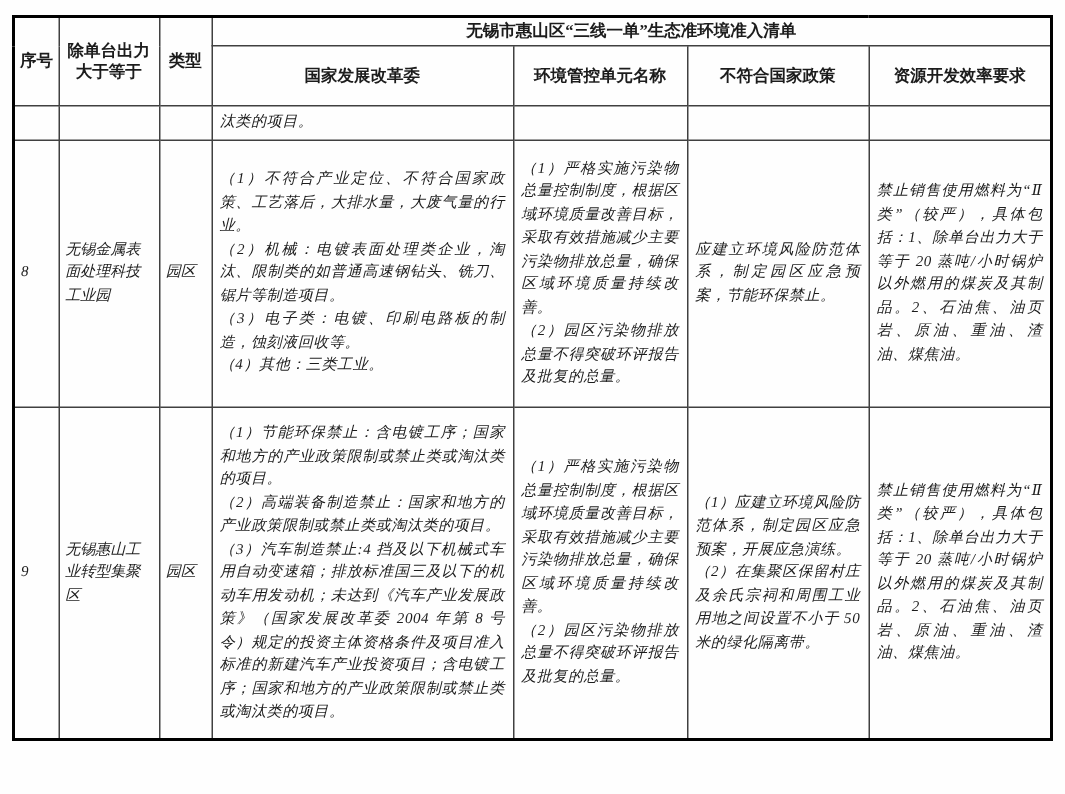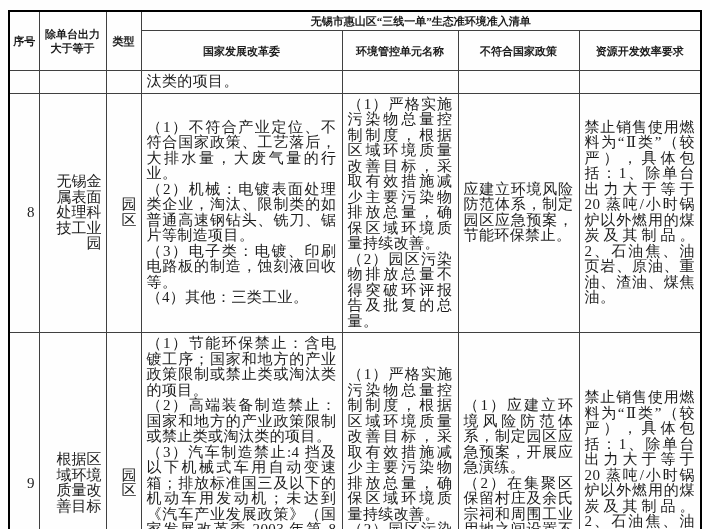--- a/index.html
+++ b/index.html
@@ -28,26 +28,27 @@
     overflow: hidden;
   }
   .doc-table th {
     font-size: 11px;
     font-weight: bold;
     text-align: center;
     padding: 2px 3px;
     line-height: 14px;
   }
   .doc-table td {
-    font-size: 15px;
+    font-size: 10px;
     line-height: 15.5px;
     padding: 3px 5px;
+    font-style: italic;
   }
   td.c-center {
-    text-align: right;
+    text-align: left;
     padding: 6px 4px;
   }
   td.c-body {
     text-align: justify;
     white-space: pre-line;
     letter-spacing: 0.4px;
   }
   tr.r-group { height: 17px; }
   tr.r-subhead { height: 40px; }
   tr.r-cont { height: 22px; }
@@ -113,25 +114,25 @@
 （3）电子类：电镀、印刷电路板的制造，蚀刻液回收等。
 （4）其他：三类工业。</td>
       <td class="c-body">（1）严格实施污染物总量控制制度，根据区域环境质量改善目标，采取有效措施减少主要污染物排放总量，确保区域环境质量持续改善。
 （2）园区污染物排放总量不得突破环评报告及批复的总量。</td>
       <td class="c-body">应建立环境风险防范体系，制定园区应急预案，节能环保禁止。</td>
       <td class="c-body">禁止销售使用燃料为“Ⅱ类”（较严），具体包括：1、除单台出力大于等于 20 蒸吨/小时锅炉以外燃用的煤炭及其制品。2、石油焦、油页岩、原油、重油、渣油、煤焦油。</td>
     </tr>
 
     <tr class="r-9">
       <td class="c-center">9</td>
-      <td class="c-center">根据区域环境质量改善目标</td>
+      <td class="c-center">无锡惠山工业转型集聚区</td>
       <td class="c-center">园区</td>
       <td class="c-body">（1）节能环保禁止：含电镀工序；国家和地方的产业政策限制或禁止类或淘汰类的项目。
 （2）高端装备制造禁止：国家和地方的产业政策限制或禁止类或淘汰类的项目。
-（3）汽车制造禁止:4 挡及以下机械式车用自动变速箱；排放标准国三及以下的机动车用发动机；未达到《汽车产业发展政策》（国家发展改革委 2003 年第 8 号令）规定的投资主体资格条件及项目准入标准的新建汽车产业投资项目；含电镀工序；国家和地方的产业政策限制或禁止类或淘汰类的项目。</td>
+（3）汽车制造禁止:4 挡及以下机械式车用自动变速箱；排放标准国三及以下的机动车用发动机；未达到《汽车产业发展政策》（国家发展改革委 2004 年第 8 号令）规定的投资主体资格条件及项目准入标准的新建汽车产业投资项目；含电镀工序；国家和地方的产业政策限制或禁止类或淘汰类的项目。</td>
       <td class="c-body">（1）严格实施污染物总量控制制度，根据区域环境质量改善目标，采取有效措施减少主要污染物排放总量，确保区域环境质量持续改善。
 （2）园区污染物排放总量不得突破环评报告及批复的总量。</td>
       <td class="c-body">（1）应建立环境风险防范体系，制定园区应急预案，开展应急演练。
 （2）在集聚区保留村庄及余氏宗祠和周围工业用地之间设置不小于 50 米的绿化隔离带。</td>
       <td class="c-body">禁止销售使用燃料为“Ⅱ类”（较严），具体包括：1、除单台出力大于等于 20 蒸吨/小时锅炉以外燃用的煤炭及其制品。2、石油焦、油页岩、原油、重油、渣油、煤焦油。</td>
     </tr>
   </tbody>
     </table>
 
 

